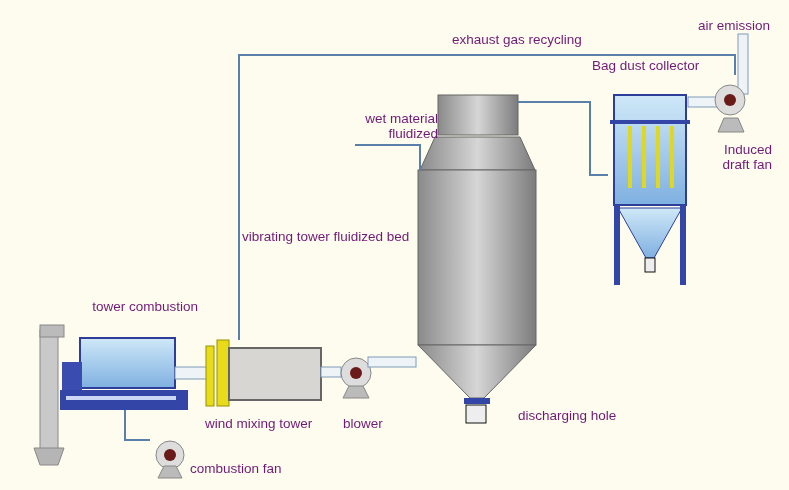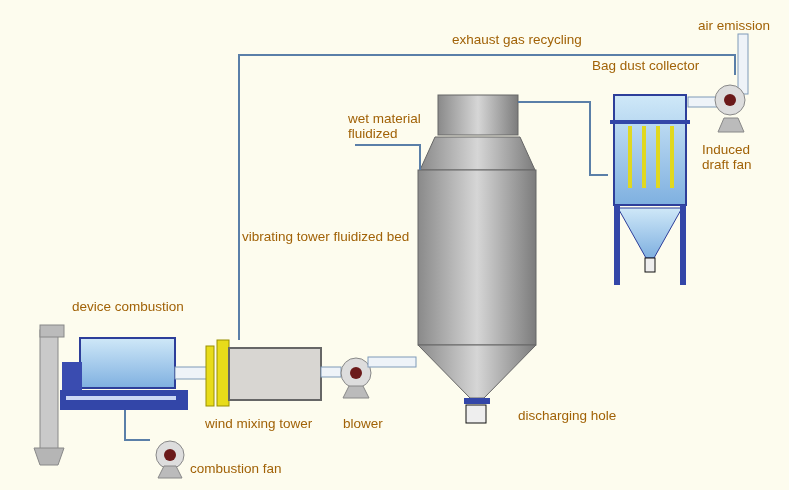--- a/index.html
+++ b/index.html
@@ -1,19 +1,19 @@
 <!DOCTYPE html>
 <html><head>
 <meta charset="utf-8">
 <style>
   html, body { margin:0; padding:0; }
   body { width:789px; height:490px; background:#fdfcee; position:relative; overflow:hidden; font-family:"Liberation Sans", sans-serif; }
   svg { position:absolute; left:0; top:0; }
-  .lbl { position:absolute; font-size:13.5px; color:#a16207; white-space:nowrap; line-height:15px; }
-  .c { text-align:left; }
+  .lbl { position:absolute; font-size:13.5px; color:#701a75; white-space:nowrap; line-height:15px; }
+  .c { text-align:right; }
 </style>
 </head>
 <body>
 
 <svg width="789" height="490" viewBox="0 0 789 490">
   <defs>
     <linearGradient id="steel" x1="0" y1="0" x2="1" y2="0">
       <stop offset="0" stop-color="#8a8a8a"></stop>
         <stop offset="0.5" stop-color="#d6d6d6"></stop>
         <stop offset="1" stop-color="#7c7c7c"></stop>
@@ -103,18 +103,18 @@
 <div class="lbl c" style="left:702px;top:142px;width:70px">
   <div>Induced</div>
   <div>draft fan</div>
 </div>
 <div class="lbl c" style="left:348px;top:111px;width:90px">
   <div>wet material</div>
   <div>fluidized</div>
 </div>
 <div class="lbl" style="left:242px;top:229px">vibrating tower fluidized bed</div>
 <div class="lbl c" style="left:72px;top:299px;width:126px">
-  <div>device combustion</div>
+  <div>tower combustion</div>
 </div>
 <div class="lbl" style="left:205px;top:416px">wind mixing tower</div>
 <div class="lbl" style="left:343px;top:416px">blower</div>
 <div class="lbl" style="left:518px;top:408px">discharging hole</div>
 <div class="lbl" style="left:190px;top:461px">combustion fan</div>
 
 </body></html>

